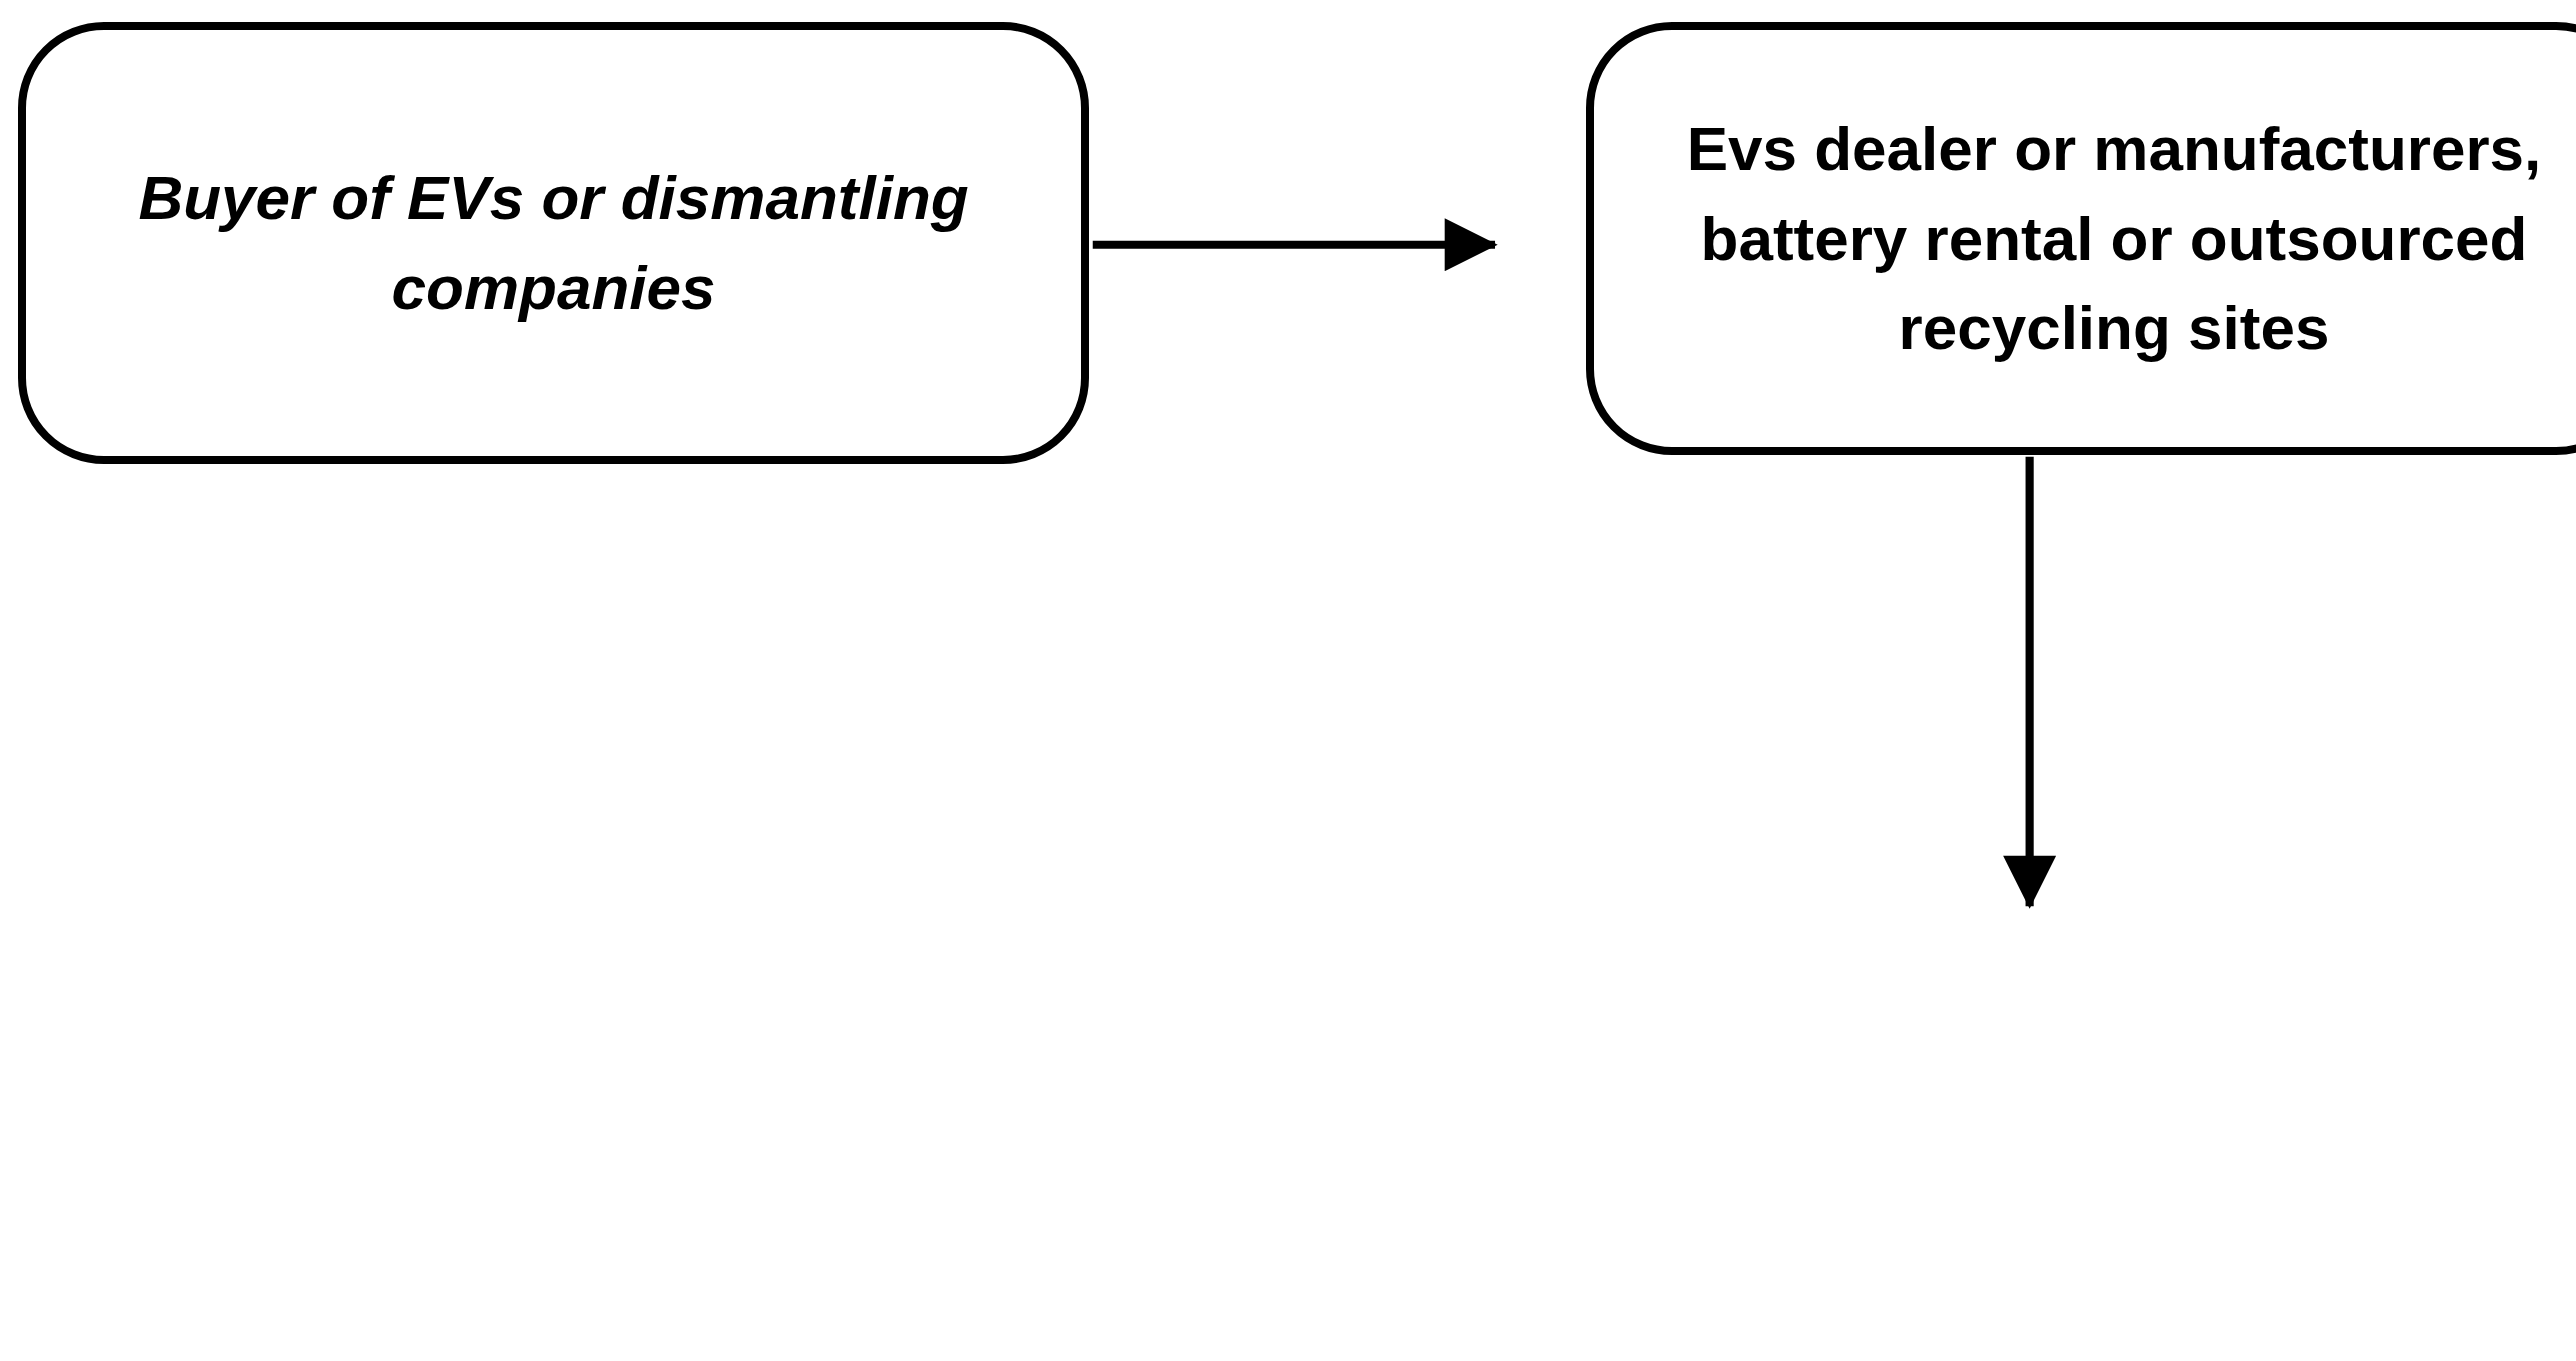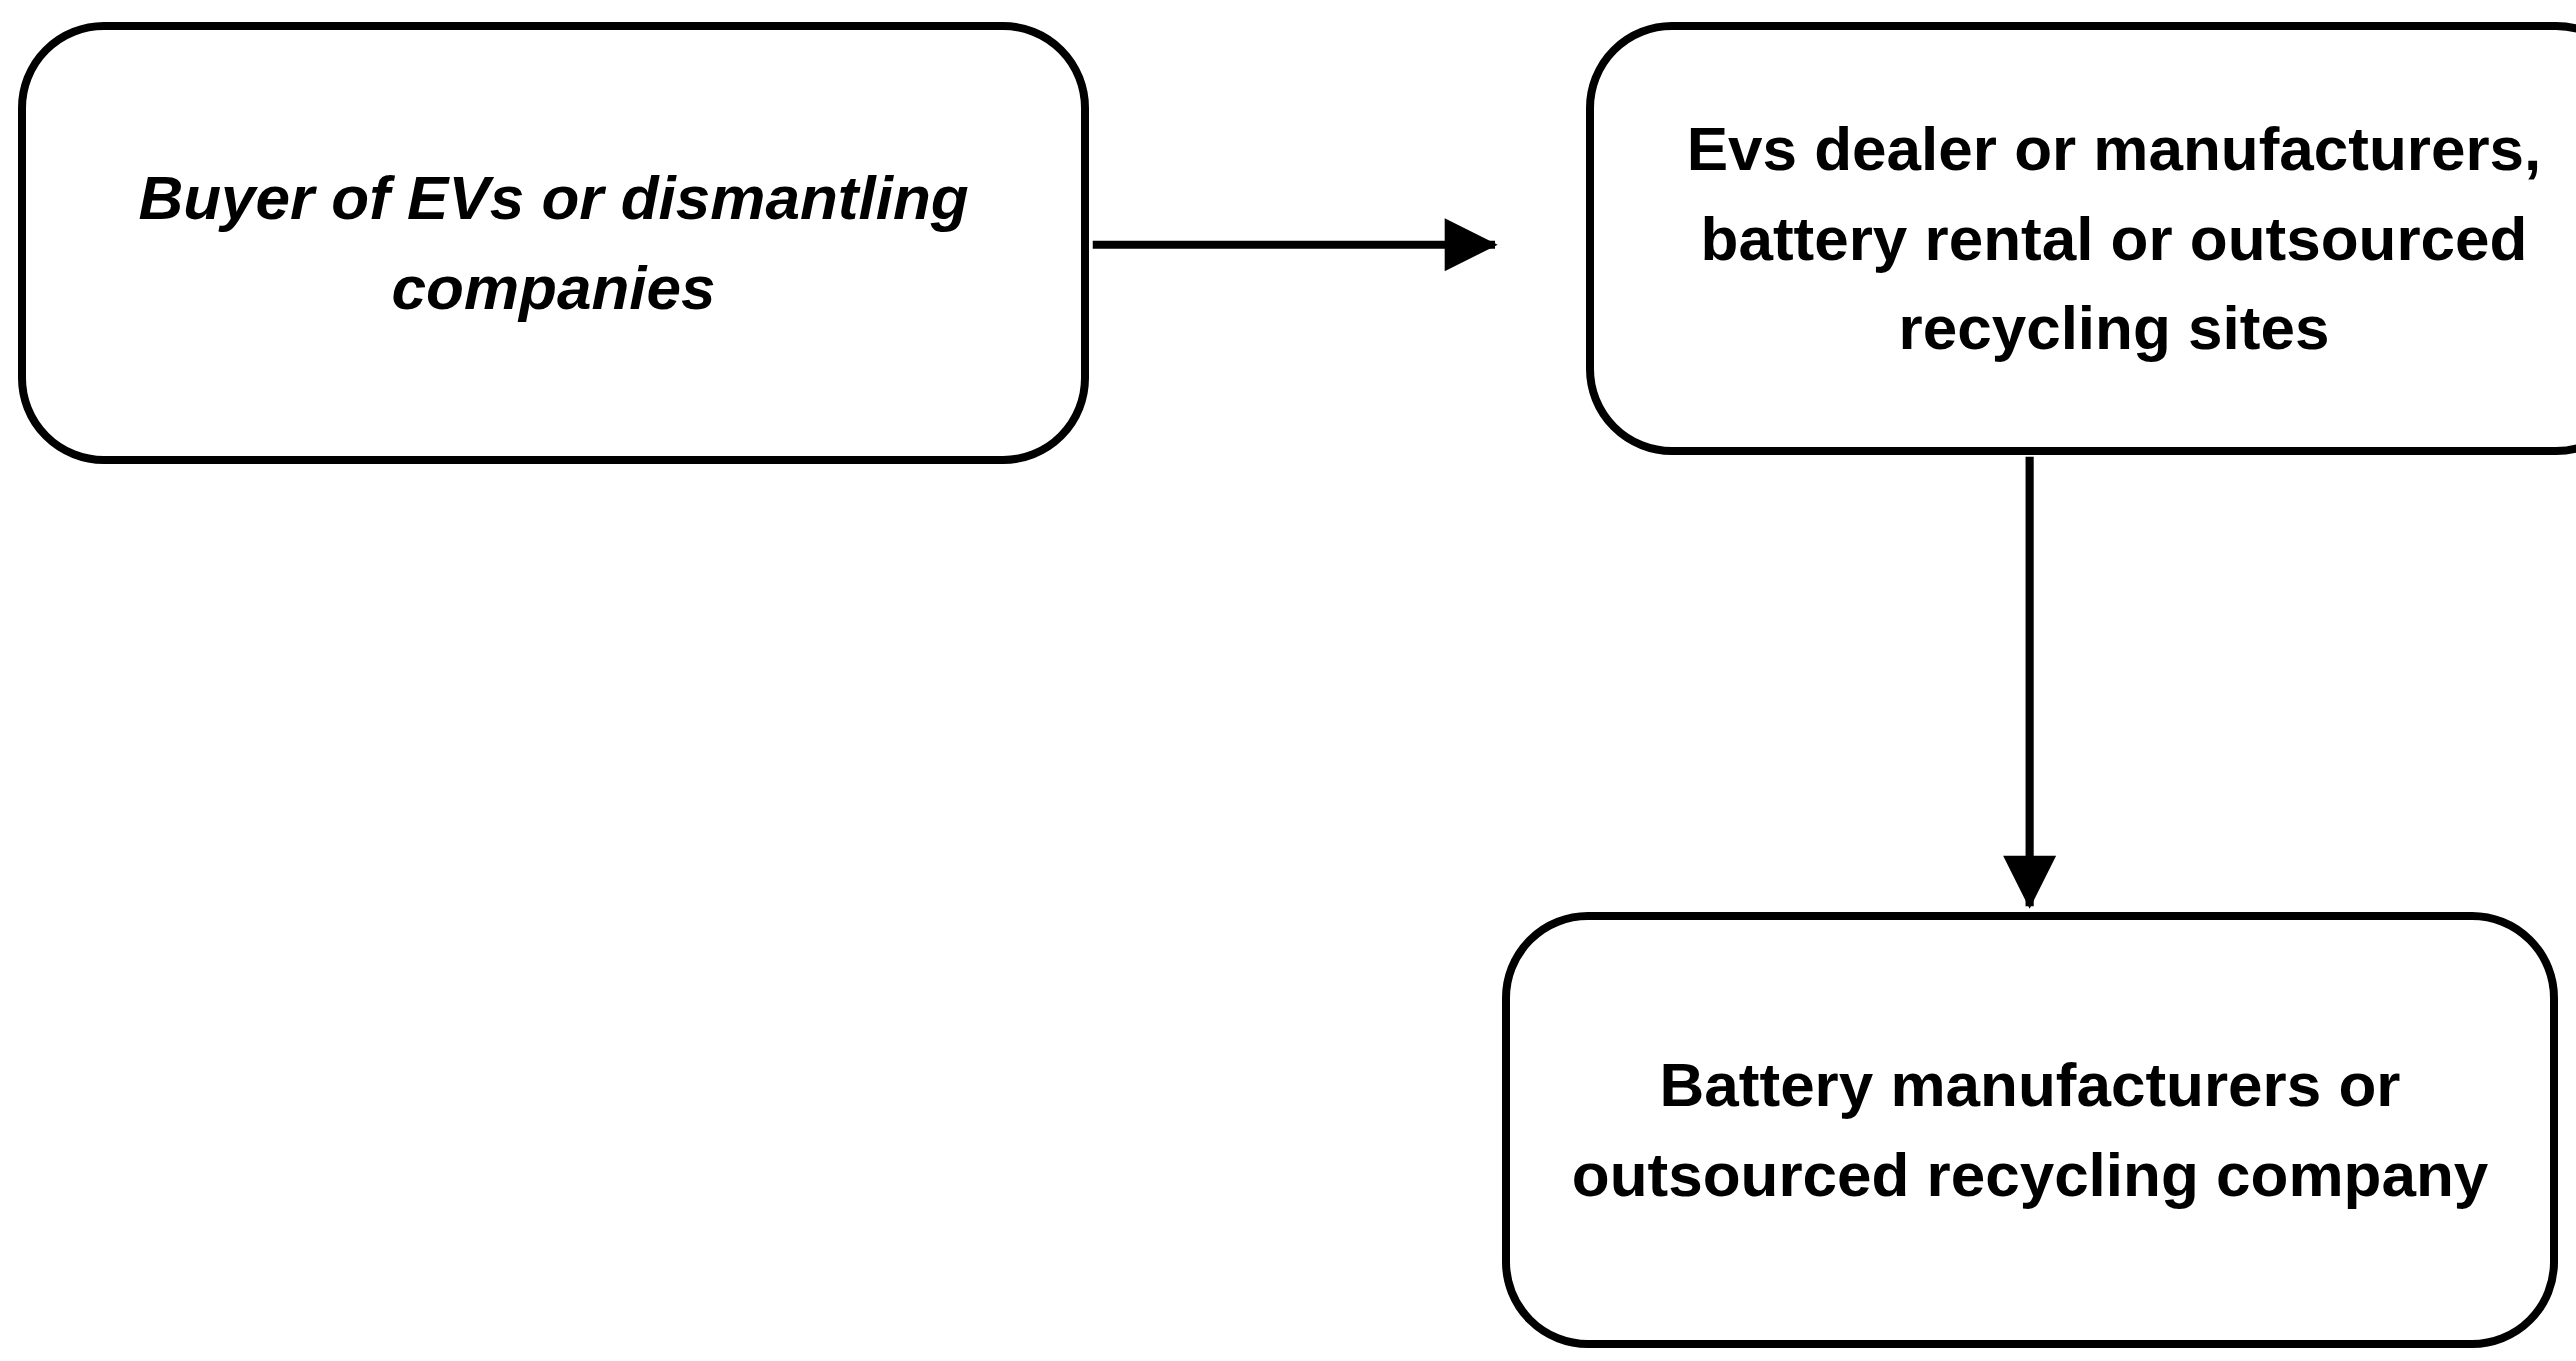--- a/index.html
+++ b/index.html
@@ -72,24 +72,20 @@
     <span class="node-label">Buyer of EVs or dismantling
 companies</span>
   </div>
 
   <div class="node" id="node-dealer">
     <span class="node-label">Evs dealer or manufacturers,
 battery rental or outsourced
 recycling sites</span>
   </div>
 
-  <div class="node" id="node-recycler">
-    <span class="node-label">Battery manufacturers or
-outsourced recycling company</span>
-  </div>
 
   <svg class="edges" viewBox="0 0 2843 1503" xmlns="http://www.w3.org/2000/svg">
     <defs>
       <marker id="arrowhead" viewBox="0 0 10 10" refX="9.5" refY="5" markerWidth="7" markerHeight="6.5" orient="auto">
         <path d="M 0 0 L 10 5 L 0 10 Z" fill="#000000"></path>
       </marker>
     </defs>
     <line x1="1206" y1="270" x2="1650" y2="270" stroke="#000000" stroke-width="9" marker-end="url(#arrowhead)"></line>
     <line x1="2240" y1="504" x2="2240" y2="1000" stroke="#000000" stroke-width="9" marker-end="url(#arrowhead)"></line>
   </svg>

